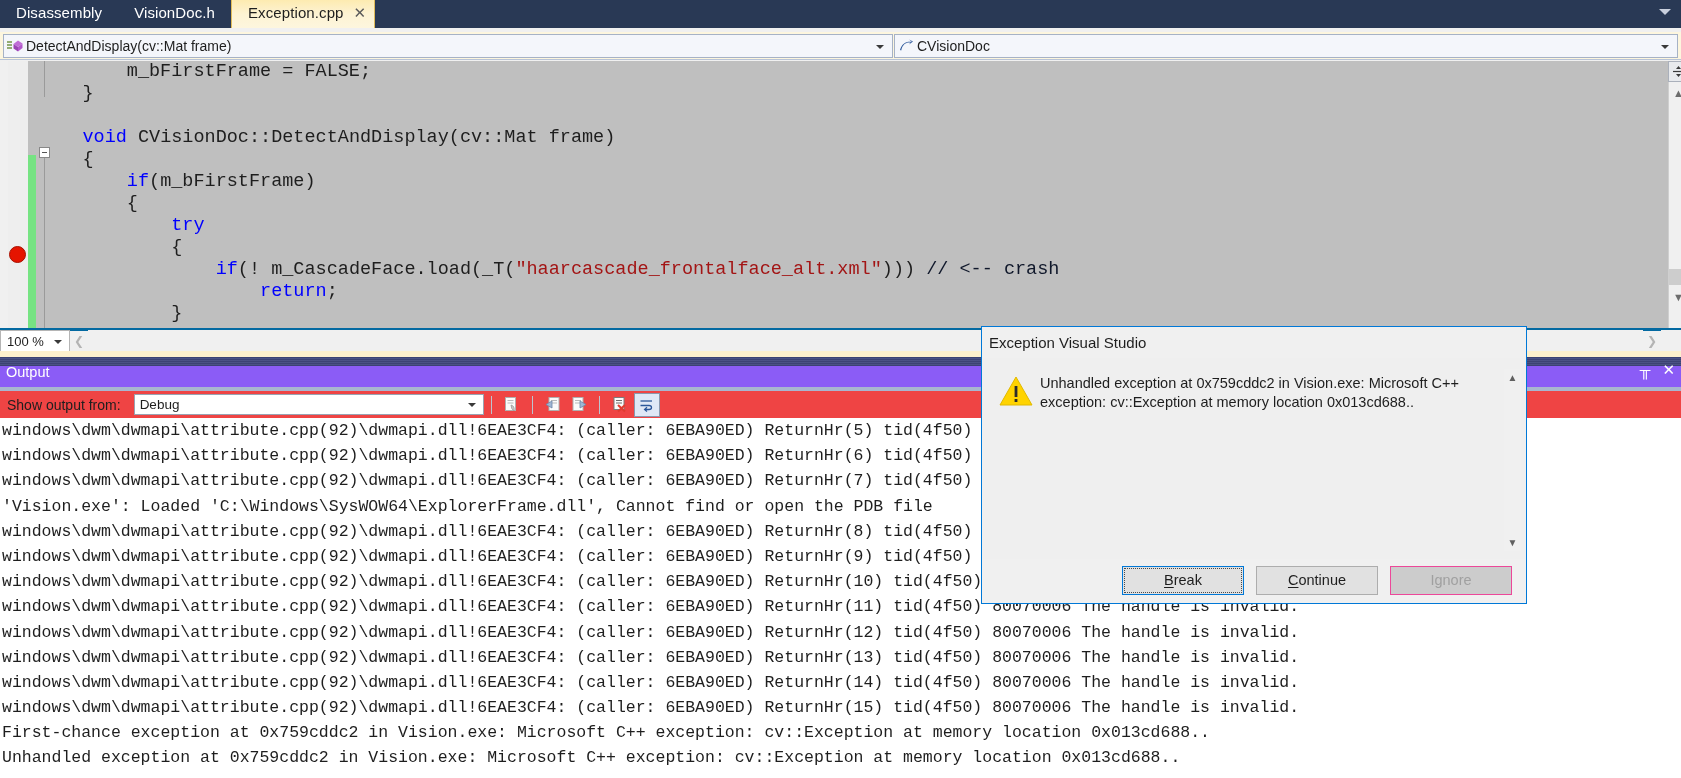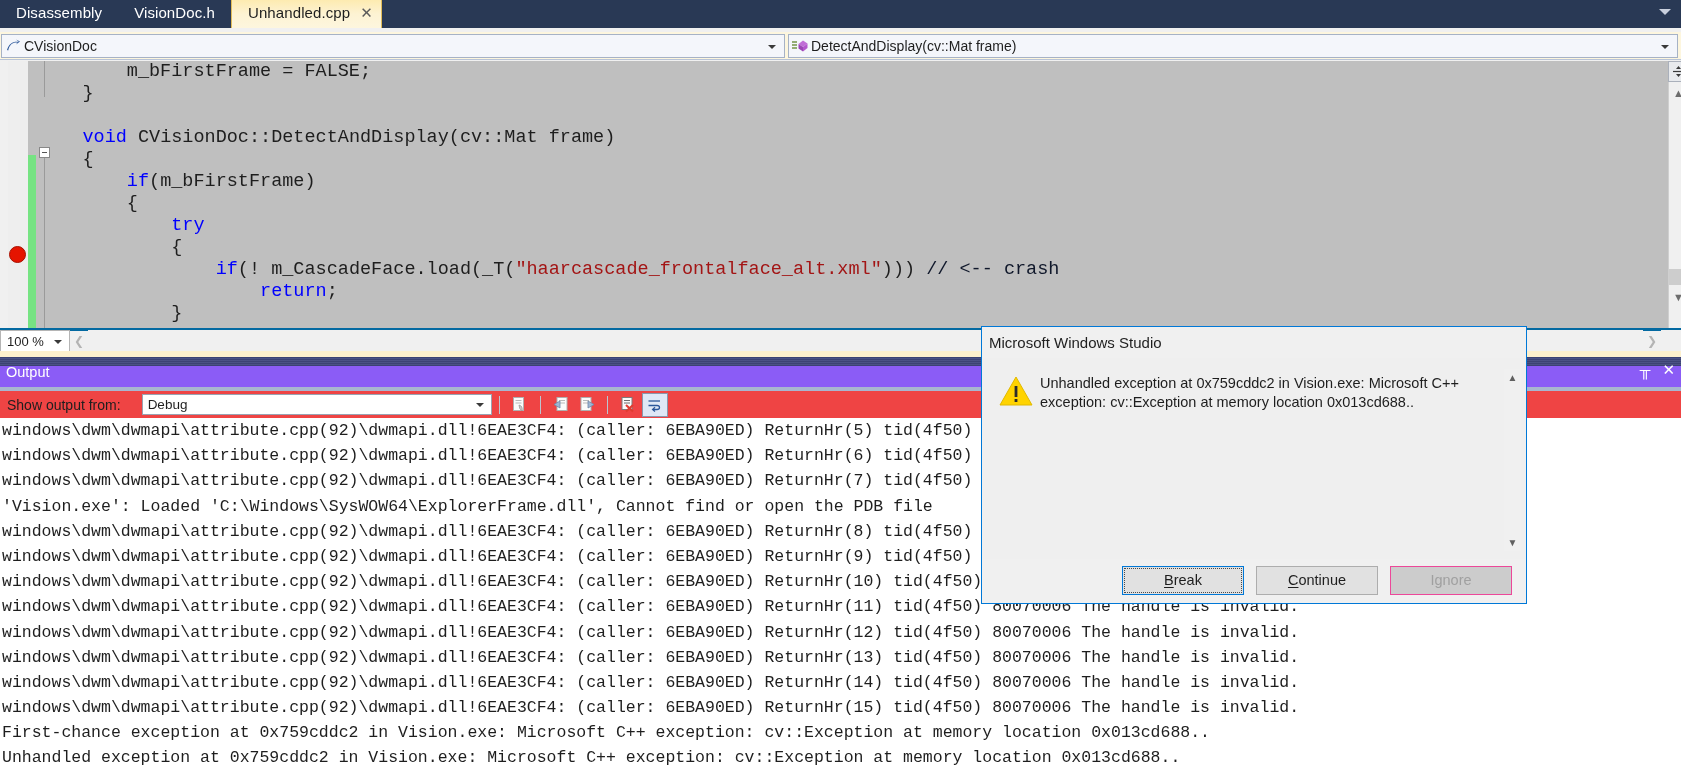--- a/index.html
+++ b/index.html
@@ -354,21 +354,21 @@
     background: #ef4444;
     display: flex;
     align-items: center;
   }
   .out-toolbar .lbl {
     font-size: 14px;
     color: #1e1e1e;
     margin-left: 7px;
   }
   .out-select {
-    margin-left: 21px;
+    margin-left: 13px;
     width: 350px;
     height: 21px;
     background: #ffffff;
     border: 1px solid #9aa3b2;
     box-sizing: border-box;
     position: relative;
     display: flex;
     align-items: center;
   }
   .out-select .sv {
@@ -513,52 +513,52 @@
 <div class="app">
 
   <div class="tabstrip">
     <div class="tab">
       <span>Disassembly</span>
     </div>
     <div class="tab">
       <span>VisionDoc.h</span>
     </div>
     <div class="tab active">
-      <span>Unhandled.cpp</span>
+      <span>Exception.cpp</span>
       <span class="tab-close">✕</span>
     </div>
     <div class="tabstrip-caret"></div>
   </div>
 
   <div class="navbar">
-    <div class="navcombo left">
-      <span class="ico">
-        <svg width="15" height="13" viewBox="0 0 15 13">
-          <path d="M1 11 C3 4, 8 2, 13 3 L10 0.5 L14 2.5 L10 5.5 L11.5 3.6 C7.5 3, 3.5 5, 2.2 11.5 Z" fill="#2b579a"></path>
-        </svg>
-      </span>
-      <span class="txt">CVisionDoc</span>
-      <span class="arrow"></span>
-    </div>
     <div class="navcombo right">
       <span class="ico">
         <svg width="18" height="14" viewBox="0 0 18 14">
           <g stroke="#6a8f3a" stroke-width="1.4">
             <line x1="1" y1="3" x2="6" y2="3"></line>
             <line x1="1" y1="6" x2="6" y2="6"></line>
             <line x1="1" y1="9" x2="6" y2="9"></line>
           </g>
           <path d="M12 1.5 L16.5 4.5 L12 8 L7.5 5 Z" fill="#c06dd6"></path>
           <path d="M7.5 5 L12 8 L12 12.5 L7.5 9.5 Z" fill="#9b45b5"></path>
           <path d="M12 8 L16.5 4.5 L16.5 9 L12 12.5 Z" fill="#b357cc"></path>
         </svg>
       </span>
       <span class="txt">DetectAndDisplay(cv::Mat frame)</span>
       <span class="arrow"></span>
     </div>
+    <div class="navcombo left">
+      <span class="ico">
+        <svg width="15" height="13" viewBox="0 0 15 13">
+          <path d="M1 11 C3 4, 8 2, 13 3 L10 0.5 L14 2.5 L10 5.5 L11.5 3.6 C7.5 3, 3.5 5, 2.2 11.5 Z" fill="#2b579a"></path>
+        </svg>
+      </span>
+      <span class="txt">CVisionDoc</span>
+      <span class="arrow"></span>
+    </div>
   </div>
 
   <div class="editor">
     <div class="ed-indicator"></div>
     <div class="ed-changebar">
       <div class="green"></div>
     </div>
     <div class="breakpoint"></div>
 
     <div class="collapse-line" style="top:0px;height:36px;"></div>
@@ -657,21 +657,21 @@
           </g>
         </svg>
       </div>
     </div>
 
     <div class="out-log" id="log-root"><div class="row">windows\dwm\dwmapi\attribute.cpp(92)\dwmapi.dll!6EAE3CF4: (caller: 6EBA90ED) ReturnHr(5) tid(4f50) 80070006 The handle is invalid.</div><div class="row">windows\dwm\dwmapi\attribute.cpp(92)\dwmapi.dll!6EAE3CF4: (caller: 6EBA90ED) ReturnHr(6) tid(4f50) 80070006 The handle is invalid.</div><div class="row">windows\dwm\dwmapi\attribute.cpp(92)\dwmapi.dll!6EAE3CF4: (caller: 6EBA90ED) ReturnHr(7) tid(4f50) 80070006 The handle is invalid.</div><div class="row">'Vision.exe': Loaded 'C:\Windows\SysWOW64\ExplorerFrame.dll', Cannot find or open the PDB file</div><div class="row">windows\dwm\dwmapi\attribute.cpp(92)\dwmapi.dll!6EAE3CF4: (caller: 6EBA90ED) ReturnHr(8) tid(4f50) 80070006 The handle is invalid.</div><div class="row">windows\dwm\dwmapi\attribute.cpp(92)\dwmapi.dll!6EAE3CF4: (caller: 6EBA90ED) ReturnHr(9) tid(4f50) 80070006 The handle is invalid.</div><div class="row">windows\dwm\dwmapi\attribute.cpp(92)\dwmapi.dll!6EAE3CF4: (caller: 6EBA90ED) ReturnHr(10) tid(4f50) 80070006 The handle is invalid.</div><div class="row">windows\dwm\dwmapi\attribute.cpp(92)\dwmapi.dll!6EAE3CF4: (caller: 6EBA90ED) ReturnHr(11) tid(4f50) 80070006 The handle is invalid.</div><div class="row">windows\dwm\dwmapi\attribute.cpp(92)\dwmapi.dll!6EAE3CF4: (caller: 6EBA90ED) ReturnHr(12) tid(4f50) 80070006 The handle is invalid.</div><div class="row">windows\dwm\dwmapi\attribute.cpp(92)\dwmapi.dll!6EAE3CF4: (caller: 6EBA90ED) ReturnHr(13) tid(4f50) 80070006 The handle is invalid.</div><div class="row">windows\dwm\dwmapi\attribute.cpp(92)\dwmapi.dll!6EAE3CF4: (caller: 6EBA90ED) ReturnHr(14) tid(4f50) 80070006 The handle is invalid.</div><div class="row">windows\dwm\dwmapi\attribute.cpp(92)\dwmapi.dll!6EAE3CF4: (caller: 6EBA90ED) ReturnHr(15) tid(4f50) 80070006 The handle is invalid.</div><div class="row">First-chance exception at 0x759cddc2 in Vision.exe: Microsoft C++ exception: cv::Exception at memory location 0x013cd688..</div><div class="row">Unhandled exception at 0x759cddc2 in Vision.exe: Microsoft C++ exception: cv::Exception at memory location 0x013cd688..</div></div>
   </div>
 
   <div class="dlg">
     <div class="dlg-title">
-      <span>Microsoft Windows Studio</span>
+      <span>Exception Visual Studio</span>
     </div>
     <div class="dlg-body">
       <div class="dlg-warn">
         <svg width="34" height="31" viewBox="0 0 34 31">
           <path d="M17 1 L33 29 L1 29 Z" fill="#ffd300" stroke="#e0b800" stroke-width="1"></path>
           <rect x="15.6" y="10" width="2.8" height="11" fill="#2b2b2b"></rect>
           <rect x="15.6" y="23" width="2.8" height="3" fill="#2b2b2b"></rect>
         </svg>
       </div>
       <div class="dlg-msg">Unhandled exception at 0x759cddc2 in Vision.exe: Microsoft C++ exception: cv::Exception at memory location 0x013cd688..</div>

